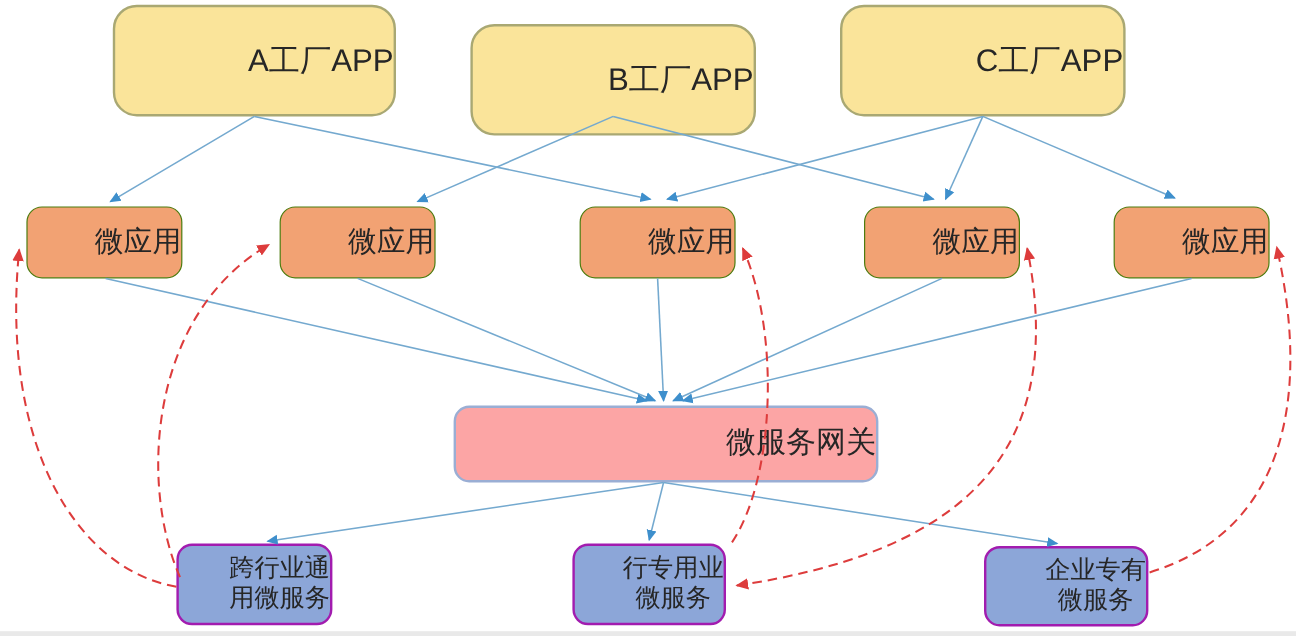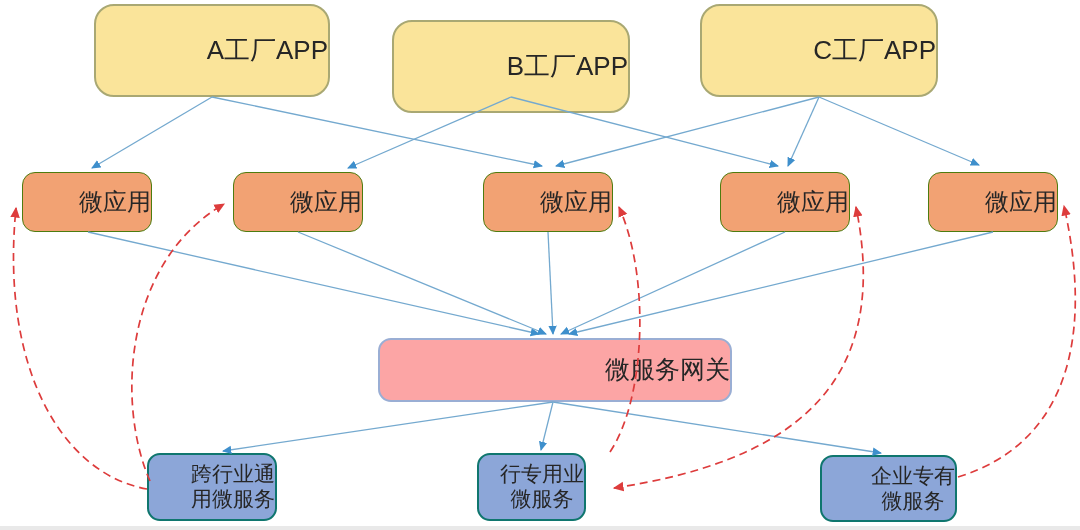--- a/index.html
+++ b/index.html
@@ -5,21 +5,21 @@
   html,body{margin:0;padding:0;background:#ffffff;}
   .stage{position:relative;width:1080px;height:530px;background:#ffffff;overflow:hidden;
          font-family:"Liberation Sans","DejaVu Sans",sans-serif;}
   .stage::after{content:"";position:absolute;left:0;bottom:0;width:100%;height:4px;background:#e9e9e9;}
   .node{position:absolute;display:flex;align-items:center;justify-content:flex-end;text-align:center;
         box-sizing:border-box;color:#262626;z-index:2;}
   .node span{white-space:pre-line;line-height:1.18;}
   .node.factory{background:#FAE49A;border:2px solid #A9A873;border-radius:20px;font-size:26px;}
   .node.microapp{background:#F2A273;border:1px solid #4d7c0f;border-radius:13px;font-size:24px;}
   .node.gateway{background:#fca5a5;border:2px solid #9AAED4;border-radius:13px;font-size:25px;}
-  .node.service{background:#8CA6D8;border:2px solid #0f766e;border-radius:13px;font-size:21px;}
+  .node.service{background:#8CA6D8;border:2px solid #a21caf;border-radius:13px;font-size:21px;}
   #edge-layer{position:absolute;left:0;top:0;width:1080px;height:530px;pointer-events:none;z-index:5;}
   .watermark{position:absolute;left:885px;top:460px;width:196px;height:70px;z-index:10;}
   .wm-icon{position:absolute;left:2px;top:7px;width:42px;height:42px;opacity:.96;}
   .wm-brand{position:absolute;left:45px;top:1px;font-size:29px;font-weight:700;letter-spacing:2px;
             color:rgba(235,235,235,0.95);text-shadow:0 0 2px rgba(140,140,140,0.55);white-space:nowrap;}
   .wm-sub{position:absolute;left:77px;top:34px;font-size:13px;font-weight:700;color:#ffffff;white-space:nowrap;
           text-shadow:-1px -1px 0 #5a5a5a,1px -1px 0 #5a5a5a,-1px 1px 0 #5a5a5a,1px 1px 0 #5a5a5a;}
   .wm-domain{position:absolute;left:77px;top:48px;font-size:15px;font-weight:700;letter-spacing:1px;color:#ffffff;
           font-family:"DejaVu Sans Mono","Liberation Mono",monospace;white-space:nowrap;
           text-shadow:-1px -1px 0 #5a5a5a,1px -1px 0 #5a5a5a,-1px 1px 0 #5a5a5a,1px 1px 0 #5a5a5a;}
@@ -53,21 +53,21 @@
       <div class="node microapp" style="left: 928px; top: 172px; width: 130px; height: 60px;">
         <span>微应用</span>
       </div>
       <div class="node gateway" style="left: 378px; top: 338px; width: 354px; height: 64px;">
         <span>微服务网关</span>
       </div>
       <div class="node service" style="left: 147px; top: 453px; width: 130px; height: 68px;">
         <span>跨行业通
 用微服务</span>
       </div>
-      <div class="node service" style="left: 477px; top: 453px; width: 109px; height: 68px;">
+      <div class="node service" style="left: 477px; top: 453px; width: 128px; height: 68px;">
         <span>行专用业
 微服务</span>
       </div>
       <div class="node service" style="left: 820px; top: 455px; width: 137px; height: 67px;">
         <span>企业专有
 微服务</span>
       </div>
     </div>
   <svg id="edge-layer" viewBox="0 0 1080 530">
       <defs>

